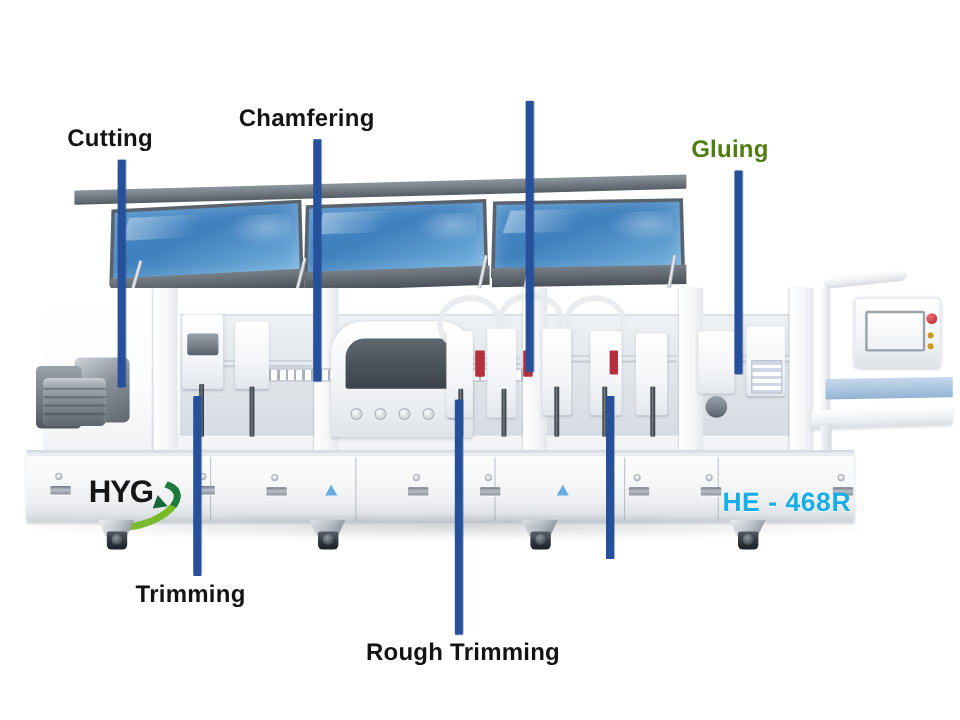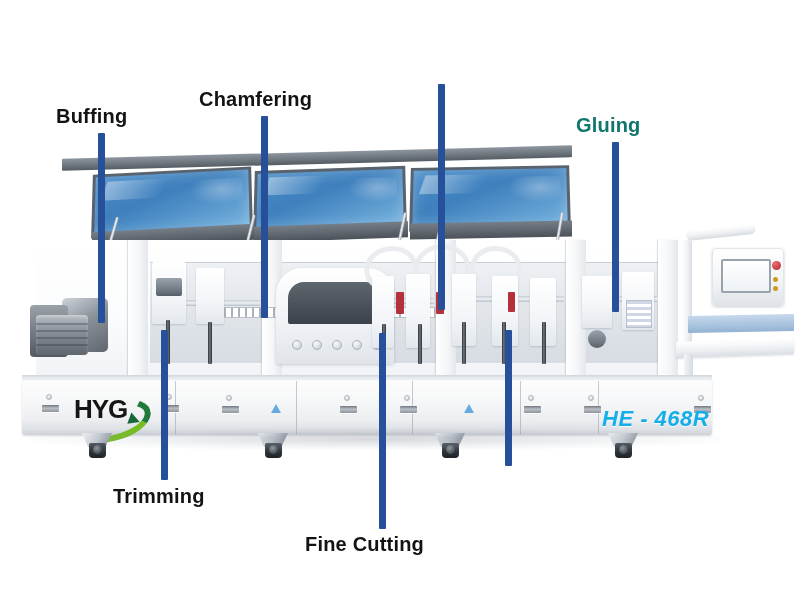--- a/index.html
+++ b/index.html
@@ -73,21 +73,21 @@
     border:6px solid transparent;
     border-bottom-color:#76bc21;border-right-color:#1f7a3c;
     border-radius:50%;transform:rotate(-18deg);
   }
   .brand-hyg .arrowhead{
     position:absolute;left:57px;top:22px;width:0;height:0;
     border-top:6px solid transparent;border-bottom:6px solid transparent;
     border-left:11px solid #16683a;transform:rotate(20deg);
   }
   .model-no{
-    position:absolute;left:602px;top:406px;font-size:22px;font-weight:bold;font-style:italic;
+    position:absolute;left:602px;top:406px;font-size:22px;font-weight:bold;
     color:#16aee8;letter-spacing:.5px;font-family:"Liberation Sans",sans-serif;
     text-shadow:0 1px 0 rgba(255,255,255,.8);
   }
 
   
   .body-main{
     position:absolute;left:36px;top:240px;width:636px;height:140px;
     background:linear-gradient(to bottom,#ffffff 0%,#fbfcfd 55%,#f0f2f5 100%);
   }
   .body-col{
@@ -380,32 +380,32 @@
     </div>
     <div class="foot" style="left:608px;top:433px;">
       <div class="brk"></div>
       <div class="pad"></div>
       <div class="padin"></div>
     </div>
 
     <div class="mach-shadow"></div>
   </div>
 
-  <div class="ann-label" style="left: 56px; top: 105px; color: rgb(19, 19, 19);">Buffing</div>
+  <div class="ann-label" style="left: 56px; top: 105px; color: rgb(19, 19, 19);">Cutting</div>
   <div class="ann-line" style="left: 98px; top: 133px; width: 7px; height: 190px; background: rgb(39, 80, 155);"></div>
 
   <div class="ann-label" style="left: 199px; top: 88px; color: rgb(19, 19, 19);">Chamfering</div>
   <div class="ann-line" style="left: 261px; top: 116px; width: 7px; height: 202px; background: rgb(39, 80, 155);"></div>
 
   <div class="ann-line" style="left: 438px; top: 84px; width: 7px; height: 226px; background: rgb(39, 80, 155);"></div>
 
-  <div class="ann-label" style="left: 576px; top: 114px; color: #0f766e;">Gluing</div>
+  <div class="ann-label" style="left: 576px; top: 114px; color: #4d7c0f;">Gluing</div>
   <div class="ann-line" style="left: 612px; top: 142px; width: 7px; height: 170px; background: rgb(39, 80, 155);"></div>
 
   <div class="ann-label" style="left: 113px; top: 485px; color: rgb(19, 19, 19);">Trimming</div>
   <div class="ann-line" style="left: 161px; top: 330px; width: 7px; height: 150px; background: rgb(39, 80, 155);"></div>
 
-  <div class="ann-label" style="left: 305px; top: 533px; color: rgb(19, 19, 19);">Fine Cutting</div>
+  <div class="ann-label" style="left: 305px; top: 533px; color: rgb(19, 19, 19);">Rough Trimming</div>
   <div class="ann-line" style="left: 379px; top: 333px; width: 7px; height: 196px; background: rgb(39, 80, 155);"></div>
 
   <div class="ann-line" style="left: 505px; top: 330px; width: 7px; height: 136px; background: rgb(39, 80, 155);"></div>
 
 </div>
 
 </body></html>

